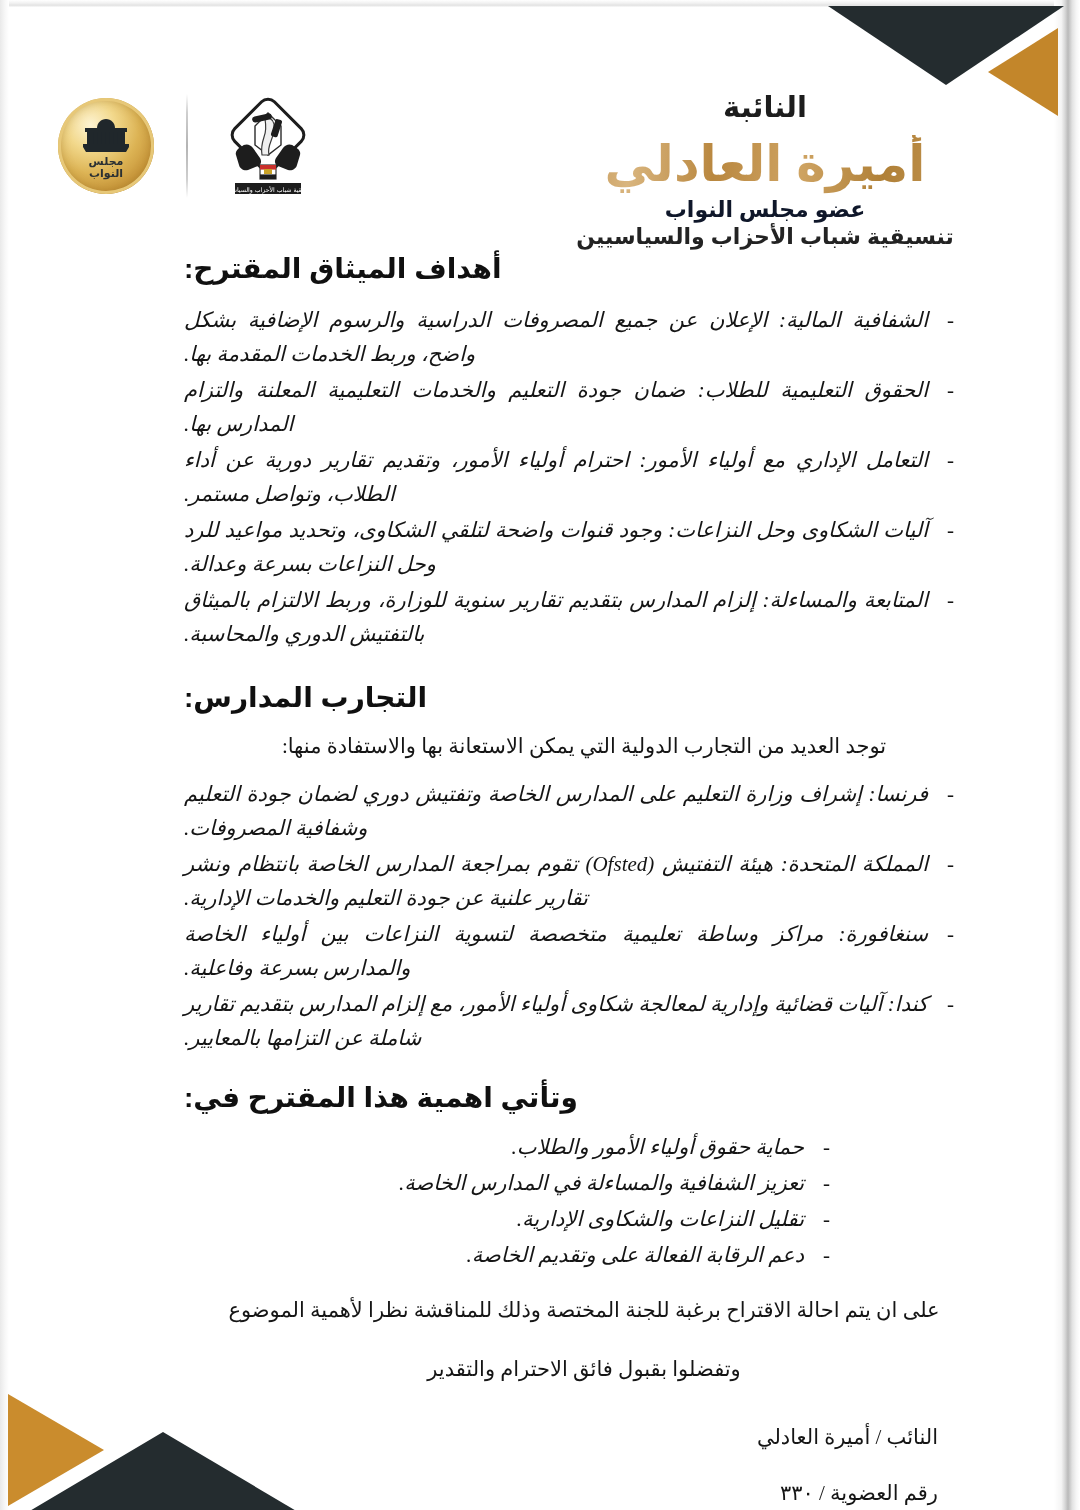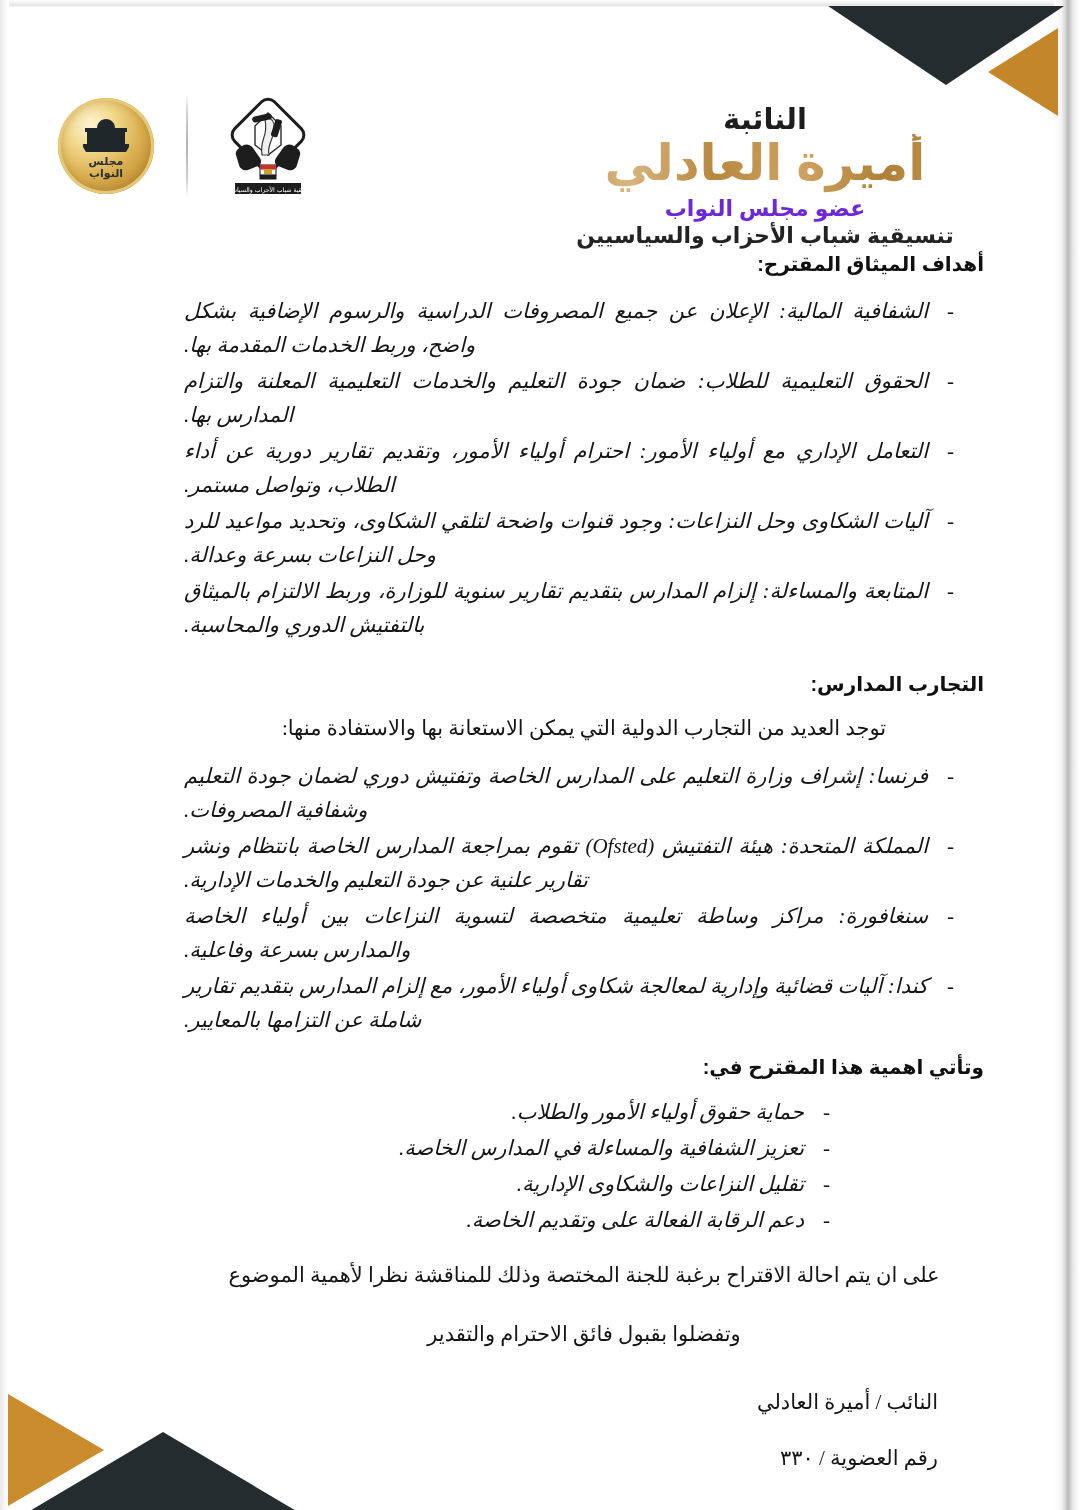--- a/index.html
+++ b/index.html
@@ -109,47 +109,47 @@
     width: 96px; height: 108px;
     position: relative;
     display: flex;
     align-items: center;
     justify-content: center;
   }
   .diamond-logo svg { display:block; }
 
   .title-block {
     position: absolute;
-    right: 60px; top: 16px;
+    right: 60px; top: 4px;
     text-align: center;
     width: 420px;
     direction: rtl;
   }
   .t-naiba {
     font-size: 29px;
     font-weight: bold;
     color: #1d1d1d;
     letter-spacing: 0px;
     line-height: 1.05;
   }
   .t-name {
     font-size: 50px;
     font-weight: bold;
     line-height: 1.18;
-    margin-top: 0;
+    margin-top: 13px;
     background: linear-gradient(95deg,#b98843 0%,#d9b57e 18%,#b9873f 38%,#cfa463 58%,#b08037 78%,#c79a57 100%);
     -webkit-background-clip: text;
     background-clip: text;
     color: #bf9148;
     -webkit-text-fill-color: transparent;
   }
   .t-sub1 {
     font-size: 22px;
     font-weight: bold;
-    color: #6d28d9;
+    color: #0f172a;
     line-height: 1.22;
     margin-top: 3px;
   }
   .t-sub2 {
     font-size: 22px;
     font-weight: bold;
     color: #232323;
     line-height: 1.22;
   }
 
@@ -159,22 +159,22 @@
     top: 252px;
     right: 96px;
     width: 800px;
     direction: rtl;
     color: #151515;
     font-family: "Liberation Serif", "DejaVu Serif", serif;
   }
   .sec-head {
     font-family: "Liberation Sans", "DejaVu Sans", sans-serif;
     font-weight: bold;
-    font-size: 20px;
-    text-align: right;
+    font-size: 28px;
+    text-align: left;
     margin: 0 0 18px 0;
     color: #101010;
   }
   .sec-head.tight { margin-bottom: 16px; }
   .intro {
     font-size: 21px;
     text-align: center;
     line-height: 1.55;
     margin: 0 0 14px 0;
   }
@@ -315,21 +315,21 @@
 
     <h2 class="sec-head tight" style="margin-top:30px;">التجارب المدارس:</h2>
     <p class="intro">توجد العديد من التجارب الدولية التي يمكن الاستعانة بها والاستفادة منها:</p>
     <ul class="blist">
       <li>فرنسا: إشراف وزارة التعليم على المدارس الخاصة وتفتيش دوري لضمان جودة التعليم وشفافية المصروفات.</li>
       <li>المملكة المتحدة: هيئة التفتيش (Ofsted) تقوم بمراجعة المدارس الخاصة بانتظام ونشر تقارير علنية عن جودة التعليم والخدمات الإدارية.</li>
       <li>سنغافورة: مراكز وساطة تعليمية متخصصة لتسوية النزاعات بين أولياء الخاصة والمدارس بسرعة وفاعلية.</li>
       <li>كندا: آليات قضائية وإدارية لمعالجة شكاوى أولياء الأمور، مع إلزام المدارس بتقديم تقارير شاملة عن التزامها بالمعايير.</li>
     </ul>
 
-    <h2 class="sec-head tight" style="margin-top:18px;">وتأتي اهمية هذا المقترح في:</h2>
+    <h2 class="sec-head tight" style="margin-top:26px;">وتأتي اهمية هذا المقترح في:</h2>
     <ul class="blist short" style="padding-right:150px;">
       <li>حماية حقوق أولياء الأمور والطلاب.</li>
       <li>تعزيز الشفافية والمساءلة في المدارس الخاصة.</li>
       <li>تقليل النزاعات والشكاوى الإدارية.</li>
       <li>دعم الرقابة الفعالة على وتقديم الخاصة.</li>
     </ul>
 
     <p class="closing">على ان يتم احالة الاقتراح برغبة للجنة المختصة وذلك للمناقشة نظرا لأهمية الموضوع</p>
     <p class="closing second">وتفضلوا بقبول فائق الاحترام والتقدير</p>
 

